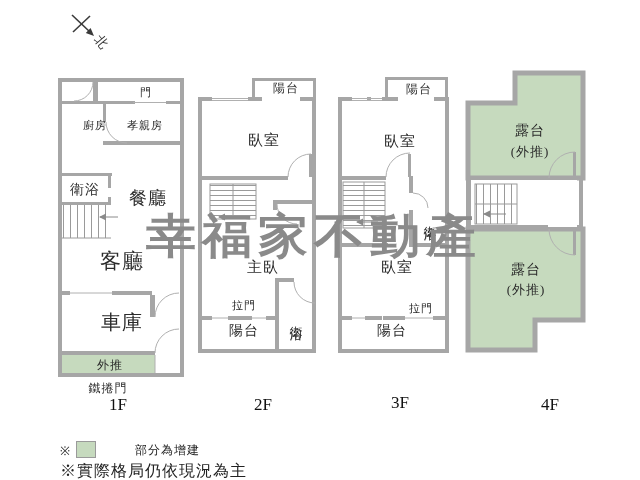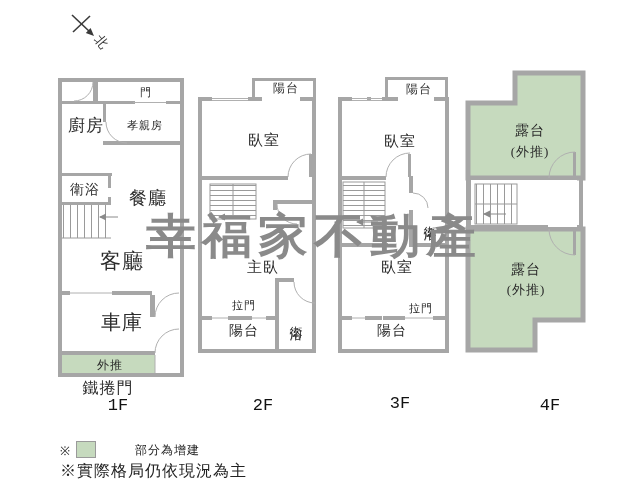--- a/index.html
+++ b/index.html
@@ -4,21 +4,21 @@
 <style>
   html,body{margin:0;padding:0;}
   body{width:640px;height:480px;background:#ffffff;position:relative;overflow:hidden;
        font-family:"Liberation Serif",serif;}
   .stage{position:absolute;left:0;top:0;width:640px;height:480px;}
   svg{position:absolute;left:0;top:0;}
   .lbl{position:absolute;transform:translate(-50%,-50%);color:#2b2b2b;white-space:nowrap;
        font-family:"Liberation Serif",serif;line-height:1;letter-spacing:1px;}
   .vert{writing-mode:vertical-rl;text-orientation:upright;letter-spacing:2px;}
   .floorlbl{position:absolute;transform:translate(-50%,-50%);color:#111;font-size:17px;
-       font-family:Liberation Mono, monospace;}
+       font-family:Liberation Serif, serif;}
   .watermark{position:absolute;left:146px;top:213px;font-size:50px;font-weight:bold;
        color:#8a8a8a;letter-spacing:6px;line-height:1;z-index:6;
        font-family:"Liberation Sans",sans-serif;transform:scaleY(0.94);transform-origin:top left;}
   .legend-marker{position:absolute;left:60px;top:442px;font-size:12px;color:#222;}
   .legend-swatch{position:absolute;left:76px;top:441px;width:18px;height:15px;
        background:#c6dabe;border:1px solid #9a9a9a;}
   .legend-text1{position:absolute;left:99px;top:442px;font-size:12px;color:#222;letter-spacing:1px;margin-left:36px;}
   .legend-text2{position:absolute;left:60px;top:461px;font-size:16px;color:#222;letter-spacing:1px;text-align:right;}
   .north{position:absolute;left:101px;top:42px;transform:translate(-50%,-50%) rotate(50deg);
        font-size:13px;color:#333;}
@@ -182,28 +182,28 @@
       <path d="M475 204 H517" stroke="#9a9a9a" stroke-width="1"></path>
       <path d="M506 214 H484" stroke="#8a8a8a" stroke-width="1" fill="none"></path>
       <path d="M483 214 l7 -3.5 v7 Z" fill="#8a8a8a"></path>
     </g>
   </g>
 </svg>
 
 <span class="north">北</span>
 
 <span class="lbl" style="left:146px;top:92px;font-size:11px">門</span>
-<span class="lbl" style="left:86px;top:125px;font-size:17px">廚房</span>
+<span class="lbl" style="left:95px;top:125px;font-size:11px">廚房</span>
 <span class="lbl" style="left:145px;top:125px;font-size:11px">孝親房</span>
 <span class="lbl" style="left:85px;top:190px;font-size:14px">衛浴</span>
 <span class="lbl" style="left:148px;top:198px;font-size:18px">餐廳</span>
 <span class="lbl" style="left:122px;top:261px;font-size:21px">客廳</span>
 <span class="lbl" style="left:122px;top:322px;font-size:20px">車庫</span>
 <span class="lbl" style="left:110px;top:365px;font-size:12px">外推</span>
-<span class="lbl" style="left:108px;top:388px;font-size:16px">鐵捲門</span>
+<span class="lbl" style="left:108px;top:388px;font-size:12px">鐵捲門</span>
 <span class="floorlbl" style="left:118px;top:405px">1F</span>
 
 <span class="lbl" style="left:286px;top:88px;font-size:12px">陽台</span>
 <span class="lbl" style="left:264px;top:140px;font-size:15px">臥室</span>
 <span class="lbl" style="left:263px;top:267px;font-size:15px">主臥</span>
 <span class="lbl" style="left:244px;top:305px;font-size:11px">拉門</span>
 <span class="lbl vert" style="left:296px;top:317px;font-size:13px">衛浴</span>
 <span class="lbl" style="left:244px;top:331px;font-size:14px">陽台</span>
 <span class="floorlbl" style="left:263px;top:405px">2F</span>
 

